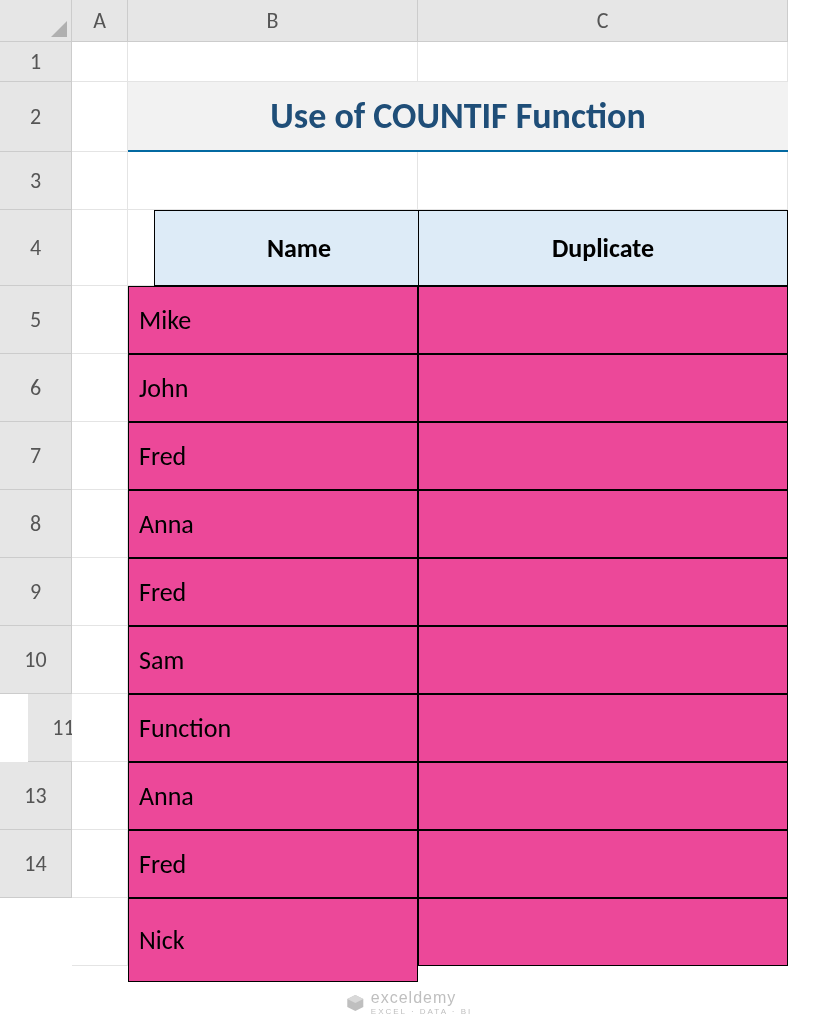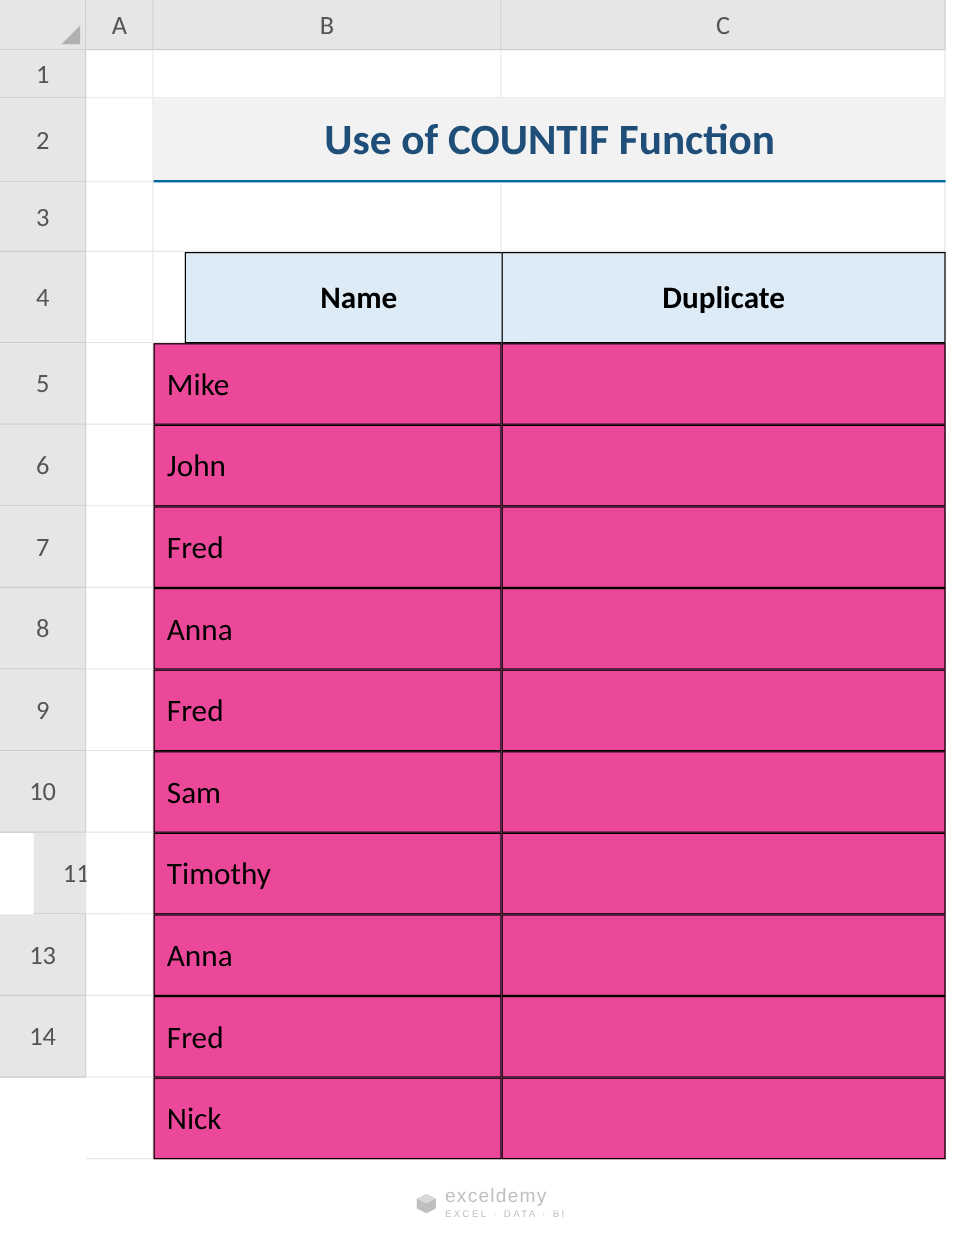--- a/index.html
+++ b/index.html
@@ -196,27 +196,27 @@
       <div class="table-cell" style="left: 56px; top: 312px; width: 290px; height: 68px;">John</div>
       <div class="table-cell" style="left: 346px; top: 312px; width: 370px; height: 68px; padding-left: 0px;"></div>
       <div class="table-cell" style="left: 56px; top: 380px; width: 290px; height: 68px;">Fred</div>
       <div class="table-cell" style="left: 346px; top: 380px; width: 370px; height: 68px; padding-left: 0px;"></div>
       <div class="table-cell" style="left: 56px; top: 448px; width: 290px; height: 68px;">Anna</div>
       <div class="table-cell" style="left: 346px; top: 448px; width: 370px; height: 68px; padding-left: 0px;"></div>
       <div class="table-cell" style="left: 56px; top: 516px; width: 290px; height: 68px;">Fred</div>
       <div class="table-cell" style="left: 346px; top: 516px; width: 370px; height: 68px; padding-left: 0px;"></div>
       <div class="table-cell" style="left: 56px; top: 584px; width: 290px; height: 68px;">Sam</div>
       <div class="table-cell" style="left: 346px; top: 584px; width: 370px; height: 68px; padding-left: 0px;"></div>
-      <div class="table-cell" style="left: 56px; top: 652px; width: 290px; height: 68px;">Timothy</div>
+      <div class="table-cell" style="left: 56px; top: 652px; width: 290px; height: 68px;">Function</div>
       <div class="table-cell" style="left: 346px; top: 652px; width: 370px; height: 68px; padding-left: 0px;"></div>
       <div class="table-cell" style="left: 56px; top: 720px; width: 290px; height: 68px;">Anna</div>
       <div class="table-cell" style="left: 346px; top: 720px; width: 370px; height: 68px; padding-left: 0px;"></div>
       <div class="table-cell" style="left: 56px; top: 788px; width: 290px; height: 68px;">Fred</div>
       <div class="table-cell" style="left: 346px; top: 788px; width: 370px; height: 68px; padding-left: 0px;"></div>
-      <div class="table-cell" style="left: 56px; top: 856px; width: 290px; height: 68px;">Nick</div>
+      <div class="table-cell" style="left: 56px; top: 856px; width: 290px; height: 84px;">Nick</div>
       <div class="table-cell" style="left: 346px; top: 856px; width: 370px; height: 68px; padding-left: 0px;"></div>
     </div>
 </div>
 
 <div class="watermark">
   <svg width="20" height="20" viewBox="0 0 20 20">
     <polygon points="2,6 10,2 18,6 18,14 10,18 2,14" fill="#bfbfbf"></polygon>
     <polygon points="2,6 10,10 18,6 10,2" fill="#d9d9d9"></polygon>
   </svg>
   <div>

